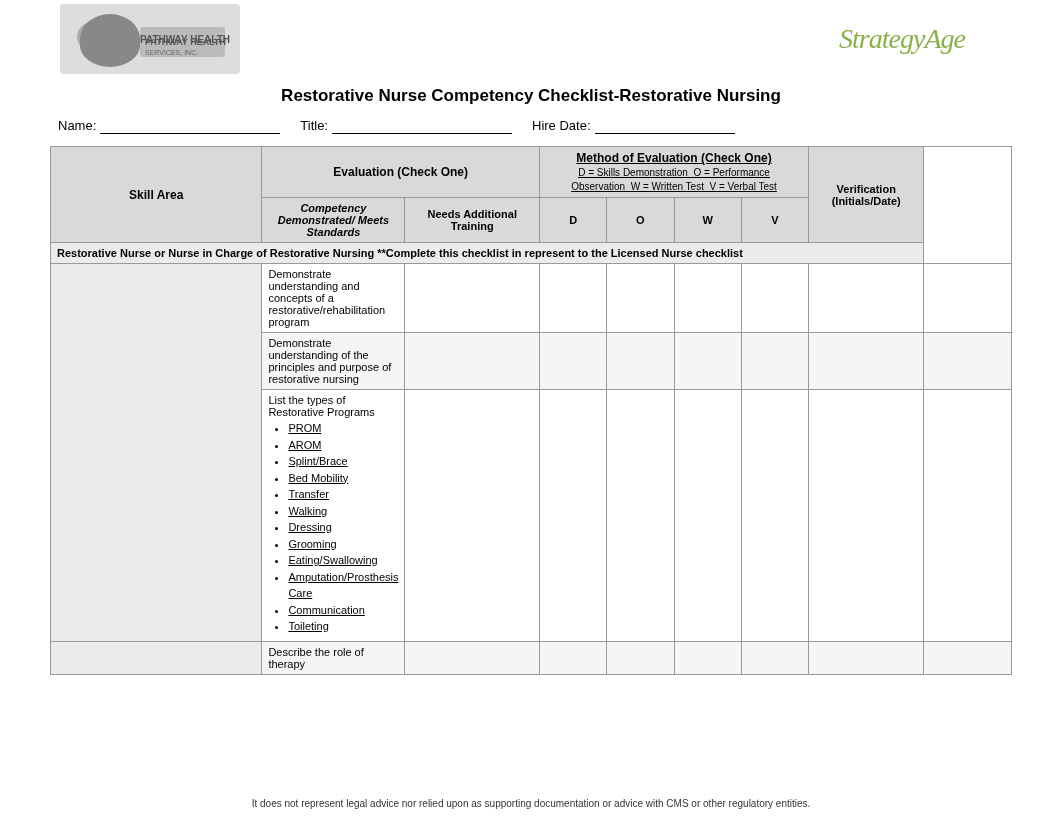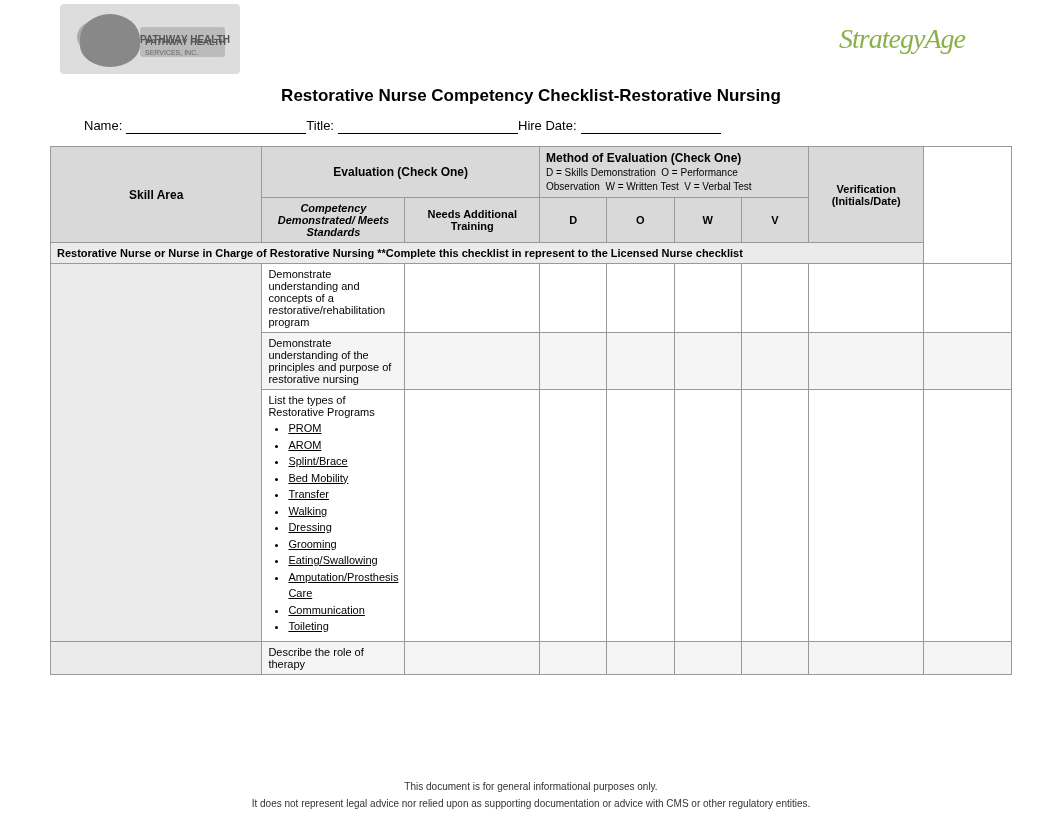--- a/index.html
+++ b/index.html
@@ -77,21 +77,22 @@
 
     .doc-title {
       text-align: center;
       font-size: 17px;
       font-weight: bold;
       padding: 8px 0 12px 0;
     }
 
     .fields-row {
       display: flex;
-      padding: 0 60px 12px 84px;
+      padding: 0 60px 12px 58px;
+      gap: 20px;
       font-size: 13px;
     }
 
     .field-item {
       display: flex;
       align-items: baseline;
       gap: 4px;
     }
 
     .field-line {
@@ -130,21 +131,22 @@
       font-weight: bold;
     }
 
     .eval-header {
       background: #d9d9d9;
       text-align: center;
     }
 
     .method-header {
       background: #d9d9d9;
-      text-align: left;
+      text-align: center;
+      text-decoration: underline;
     }
 
     .competency-col {
       background: #d9d9d9;
       text-align: center;
       font-size: 11px;
       font-style: italic;
     }
 
     .needs-col {
@@ -334,17 +336,16 @@
           <td class="check-cell" style="background:#f5f5f5">&nbsp;</td>
           <td class="check-cell" style="background:#f5f5f5">&nbsp;</td>
           <td class="check-cell" style="background:#f5f5f5">&nbsp;</td>
           <td class="check-cell" style="background:#f5f5f5">&nbsp;</td>
         </tr>
       </tbody>
     </table>
   </div>
 
   <div class="footer">
-    <div>This document is for general informational purposes only.</div>
     <div>It does not represent legal advice nor relied upon as supporting documentation or advice with CMS or other regulatory entities.</div>
   </div>
 
 </div>
 
 </body></html>

